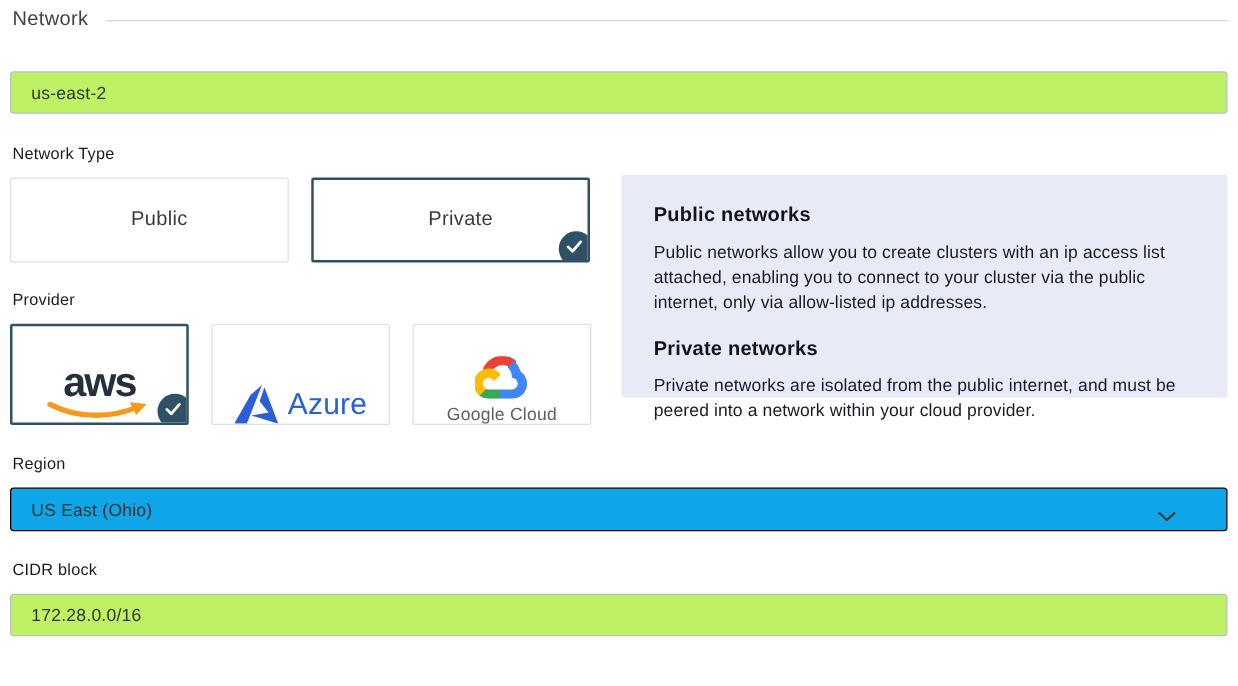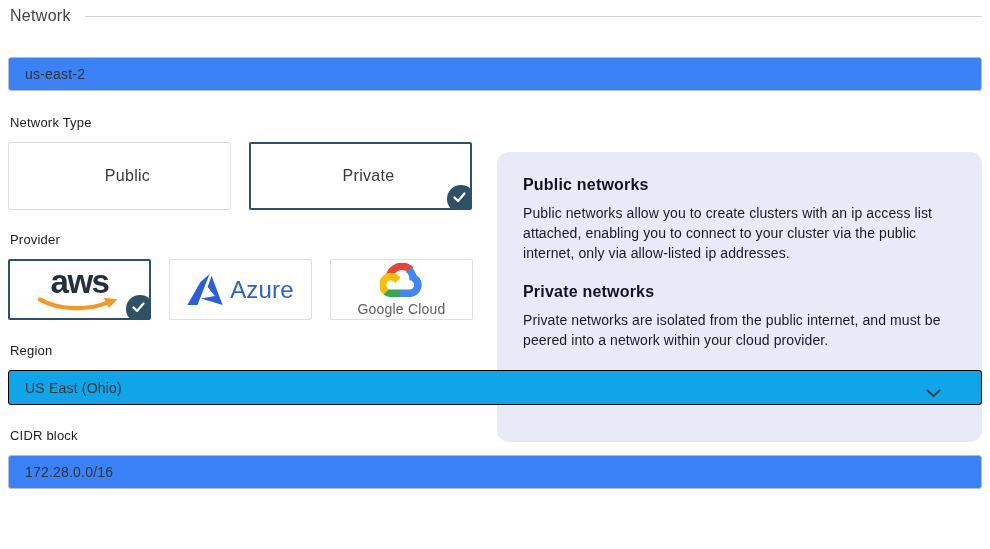--- a/index.html
+++ b/index.html
@@ -11,21 +11,21 @@
   
   .section-header { display: flex; align-items: center; margin: 2px 0 32px 2px; }
   .section-title { font-size: 16px; font-weight: 400; color: #434343; letter-spacing: 0.3px; white-space: nowrap; }
   .section-divider { flex: 1; height: 1px; background: #d5d5d5; margin-left: 14px; }
 
   .field-label { display: block; font-size: 13px; color: #1b1b1b; margin: 0 0 12px 2px; letter-spacing: 0.2px; }
 
   .text-input {
     display: block; width: 974px; height: 34px; border: 1px solid #b3c0cb; border-radius: 3px;
     padding: 0 16px; font-size: 14px; color: #333; font-family: "Liberation Sans", sans-serif;
-    background: #3b82f6; outline: none; letter-spacing: 0.2px;
+    background: #bef264; outline: none; letter-spacing: 0.2px;
   }
   .group { margin-bottom: 24px; }
 
   
   .type-cards { display: flex; gap: 18px; }
   .select-card {
     position: relative; width: 223px; height: 68px; border: 1px solid #dcdfe3; border-radius: 2px;
     display: flex; align-items: center; justify-content: center; background: #fff; cursor: pointer;
     overflow: hidden;
     padding-left: 16px;
@@ -34,32 +34,32 @@
   .card-label { font-size: 16px; color: #3a3a3a; letter-spacing: 0.3px; }
 
   .check-badge {
     position: absolute; right: -5px; bottom: -5px; width: 28px; height: 28px; border-radius: 50%;
     background: #2e5166; display: flex; align-items: center; justify-content: center;
   }
   .check-badge svg { margin: -4px 4px 0 0; }
 
   
   .info-panel {
-    position: absolute; left: 497px; top: 152px; width: 485px; height: 290px;
-    background: #e8eaf8; border-radius: 12px; padding: 24px 26px;
+    position: absolute; left: 497px; top: 140px; width: 485px; height: 178px;
+    background: #e8eaf8; border-radius: 2px; padding: 24px 26px;
   }
   .info-heading { font-size: 16px; font-weight: 700; color: #131320; margin-bottom: 9px; letter-spacing: 0.2px; }
   .info-body { font-size: 14px; line-height: 1.43; color: #1a1a24; letter-spacing: 0.1px; }
   .info-section + .info-section { margin-top: 20px; }
 
   
   .provider-cards { display: flex; gap: 18px; }
   .provider-card {
-    position: relative; width: 143px; height: 61px; border: 1px solid #dcdfe3; border-radius: 2px;
-    display: flex; flex-direction: column; align-items: center; justify-content: center;
+    position: relative; width: 143px; height: 81px; border: 1px solid #dcdfe3; border-radius: 2px;
+    display: flex; flex-direction: column; align-items: center; justify-content: flex-end;
     background: #fff; cursor: pointer; overflow: hidden;
   }
   .provider-card.selected { border: 2px solid #2e5166; }
 
   .aws-logo { display: flex; flex-direction: column; align-items: center; margin-top: 2px; }
   .aws-text { font-size: 33px; font-weight: 700; color: #252f3e; letter-spacing: -1.5px; line-height: 0.9; }
   .azure-logo { display: flex; align-items: center; gap: 7px; }
   .azure-text { font-size: 24px; color: #2a5fd8; letter-spacing: 0.2px; }
   .gcp-logo { display: flex; flex-direction: column; align-items: center; gap: 4px; }
   .gcp-text { font-size: 14px; color: #5c5f62; letter-spacing: 0.2px; }

